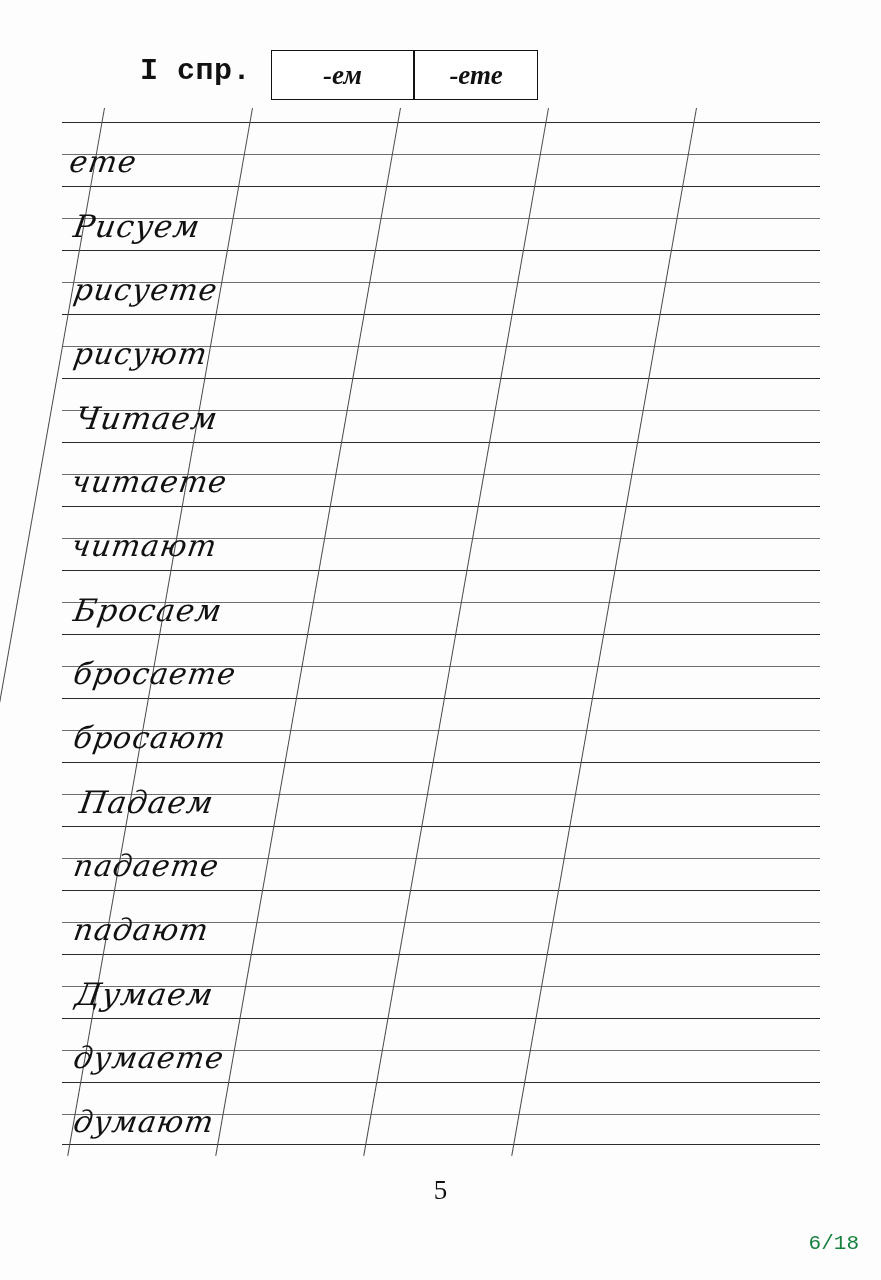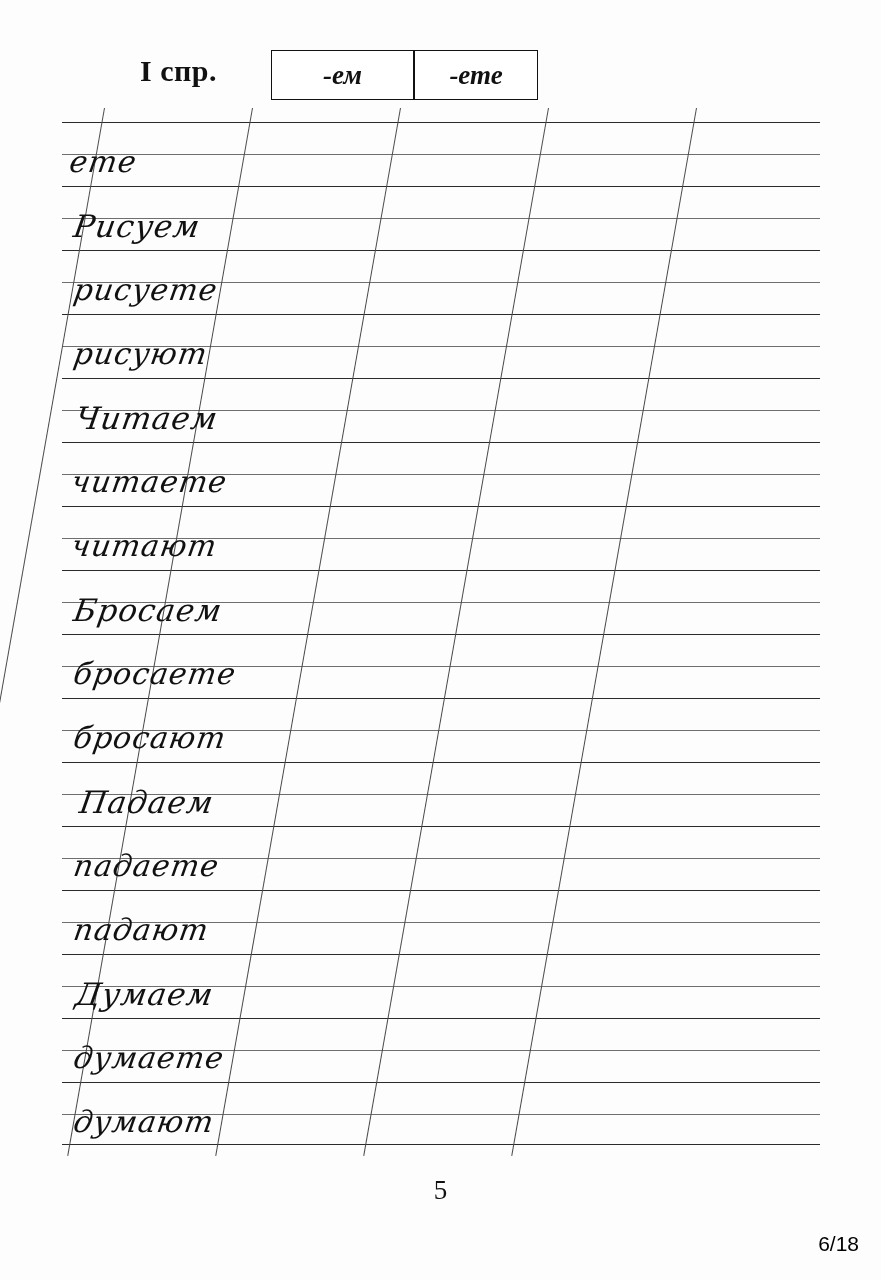--- a/index.html
+++ b/index.html
@@ -18,21 +18,21 @@
     position: absolute;
     left: 0; top: 0;
     width: 881px;
     height: 1280px;
     background: #fdfdfd;
   }
   .conj-label {
     position: absolute;
     left: 140px;
     top: 54px;
-    font-family: Liberation Serif, serif;
+    font-family: Liberation Mono, monospace;
     font-weight: bold;
     font-size: 30px;
     letter-spacing: 0.5px;
     color: #111;
   }
   .ending-box {
     position: absolute;
     top: 50px;
     height: 50px;
     border: 1.5px solid #111;
@@ -97,23 +97,23 @@
     width: 881px;
     text-align: center;
     font-family: "Liberation Serif", serif;
     font-size: 27px;
     color: #111;
   }
   .pager {
     position: absolute;
     right: 22px;
     top: 1232px;
-    font-family: Liberation Sans, sans-serif;
+    font-family: Liberation Mono, monospace;
     font-size: 21px;
-    color: #000000;
+    color: #15803d;
   }
 </style>
 </head>
 <body>
 
 <div class="page">
 
   <div class="conj-label">I спр.</div>
 
   <div class="ending-box" id="box-em">-ем</div>

